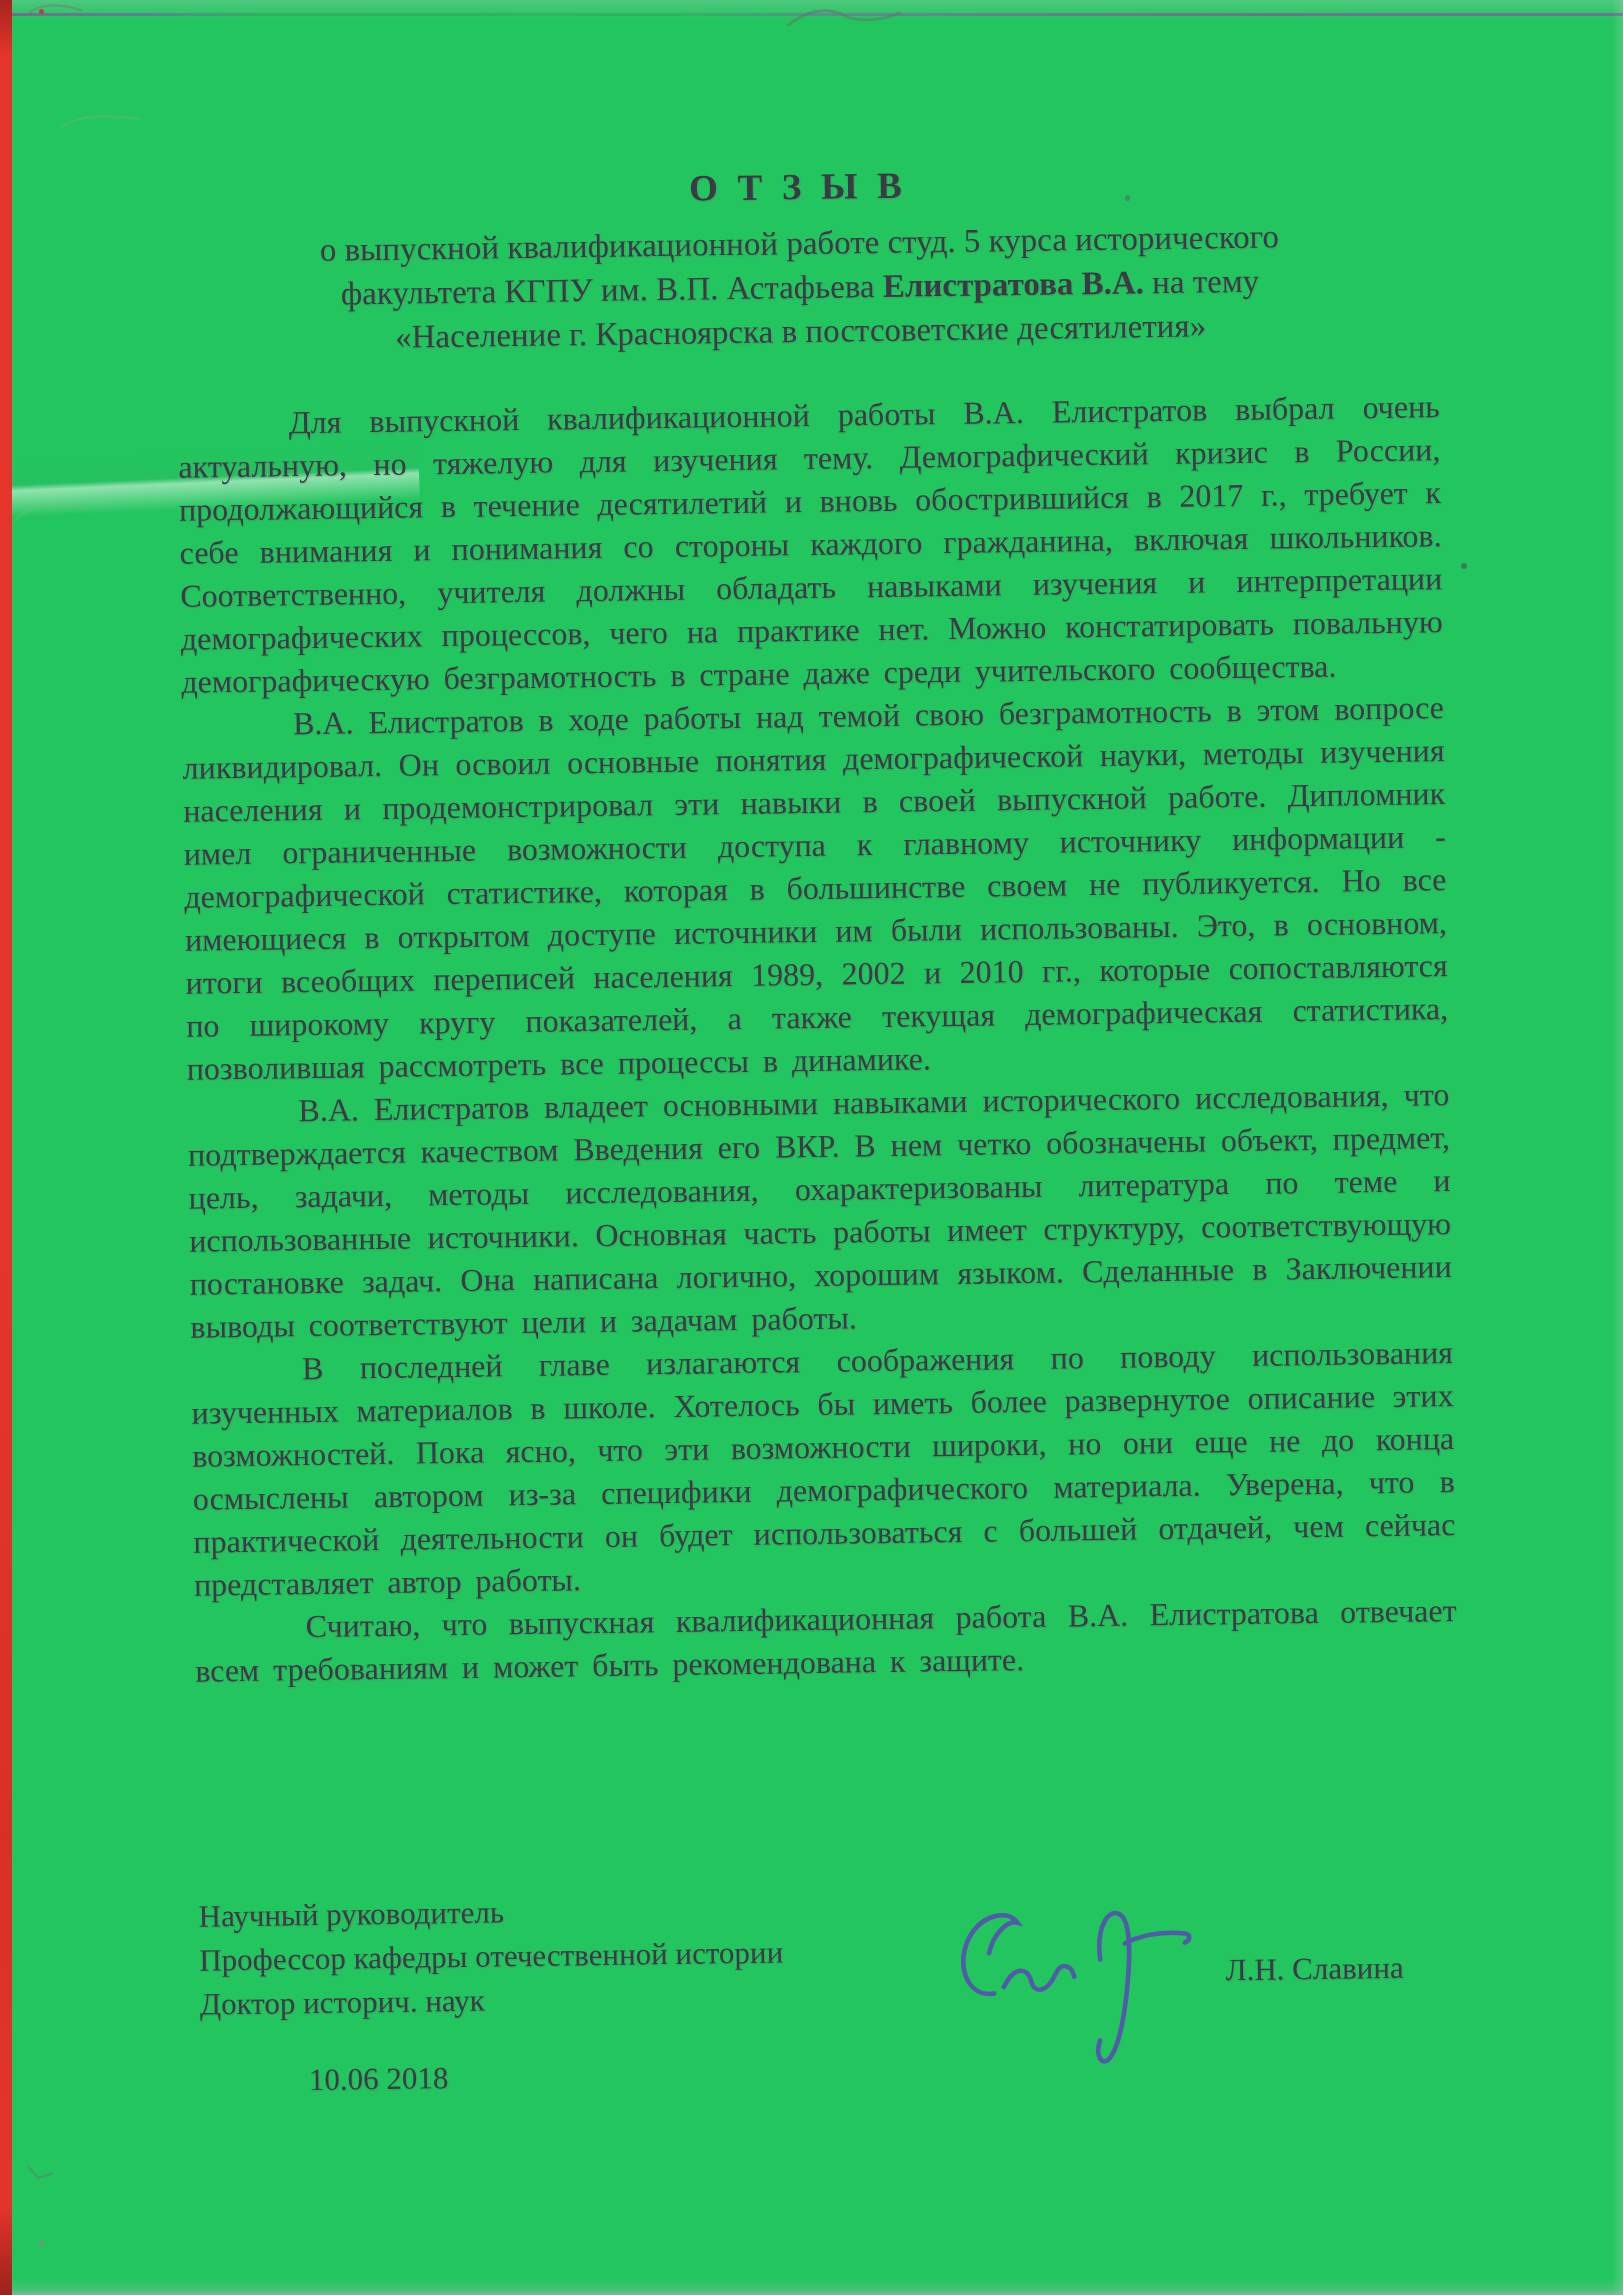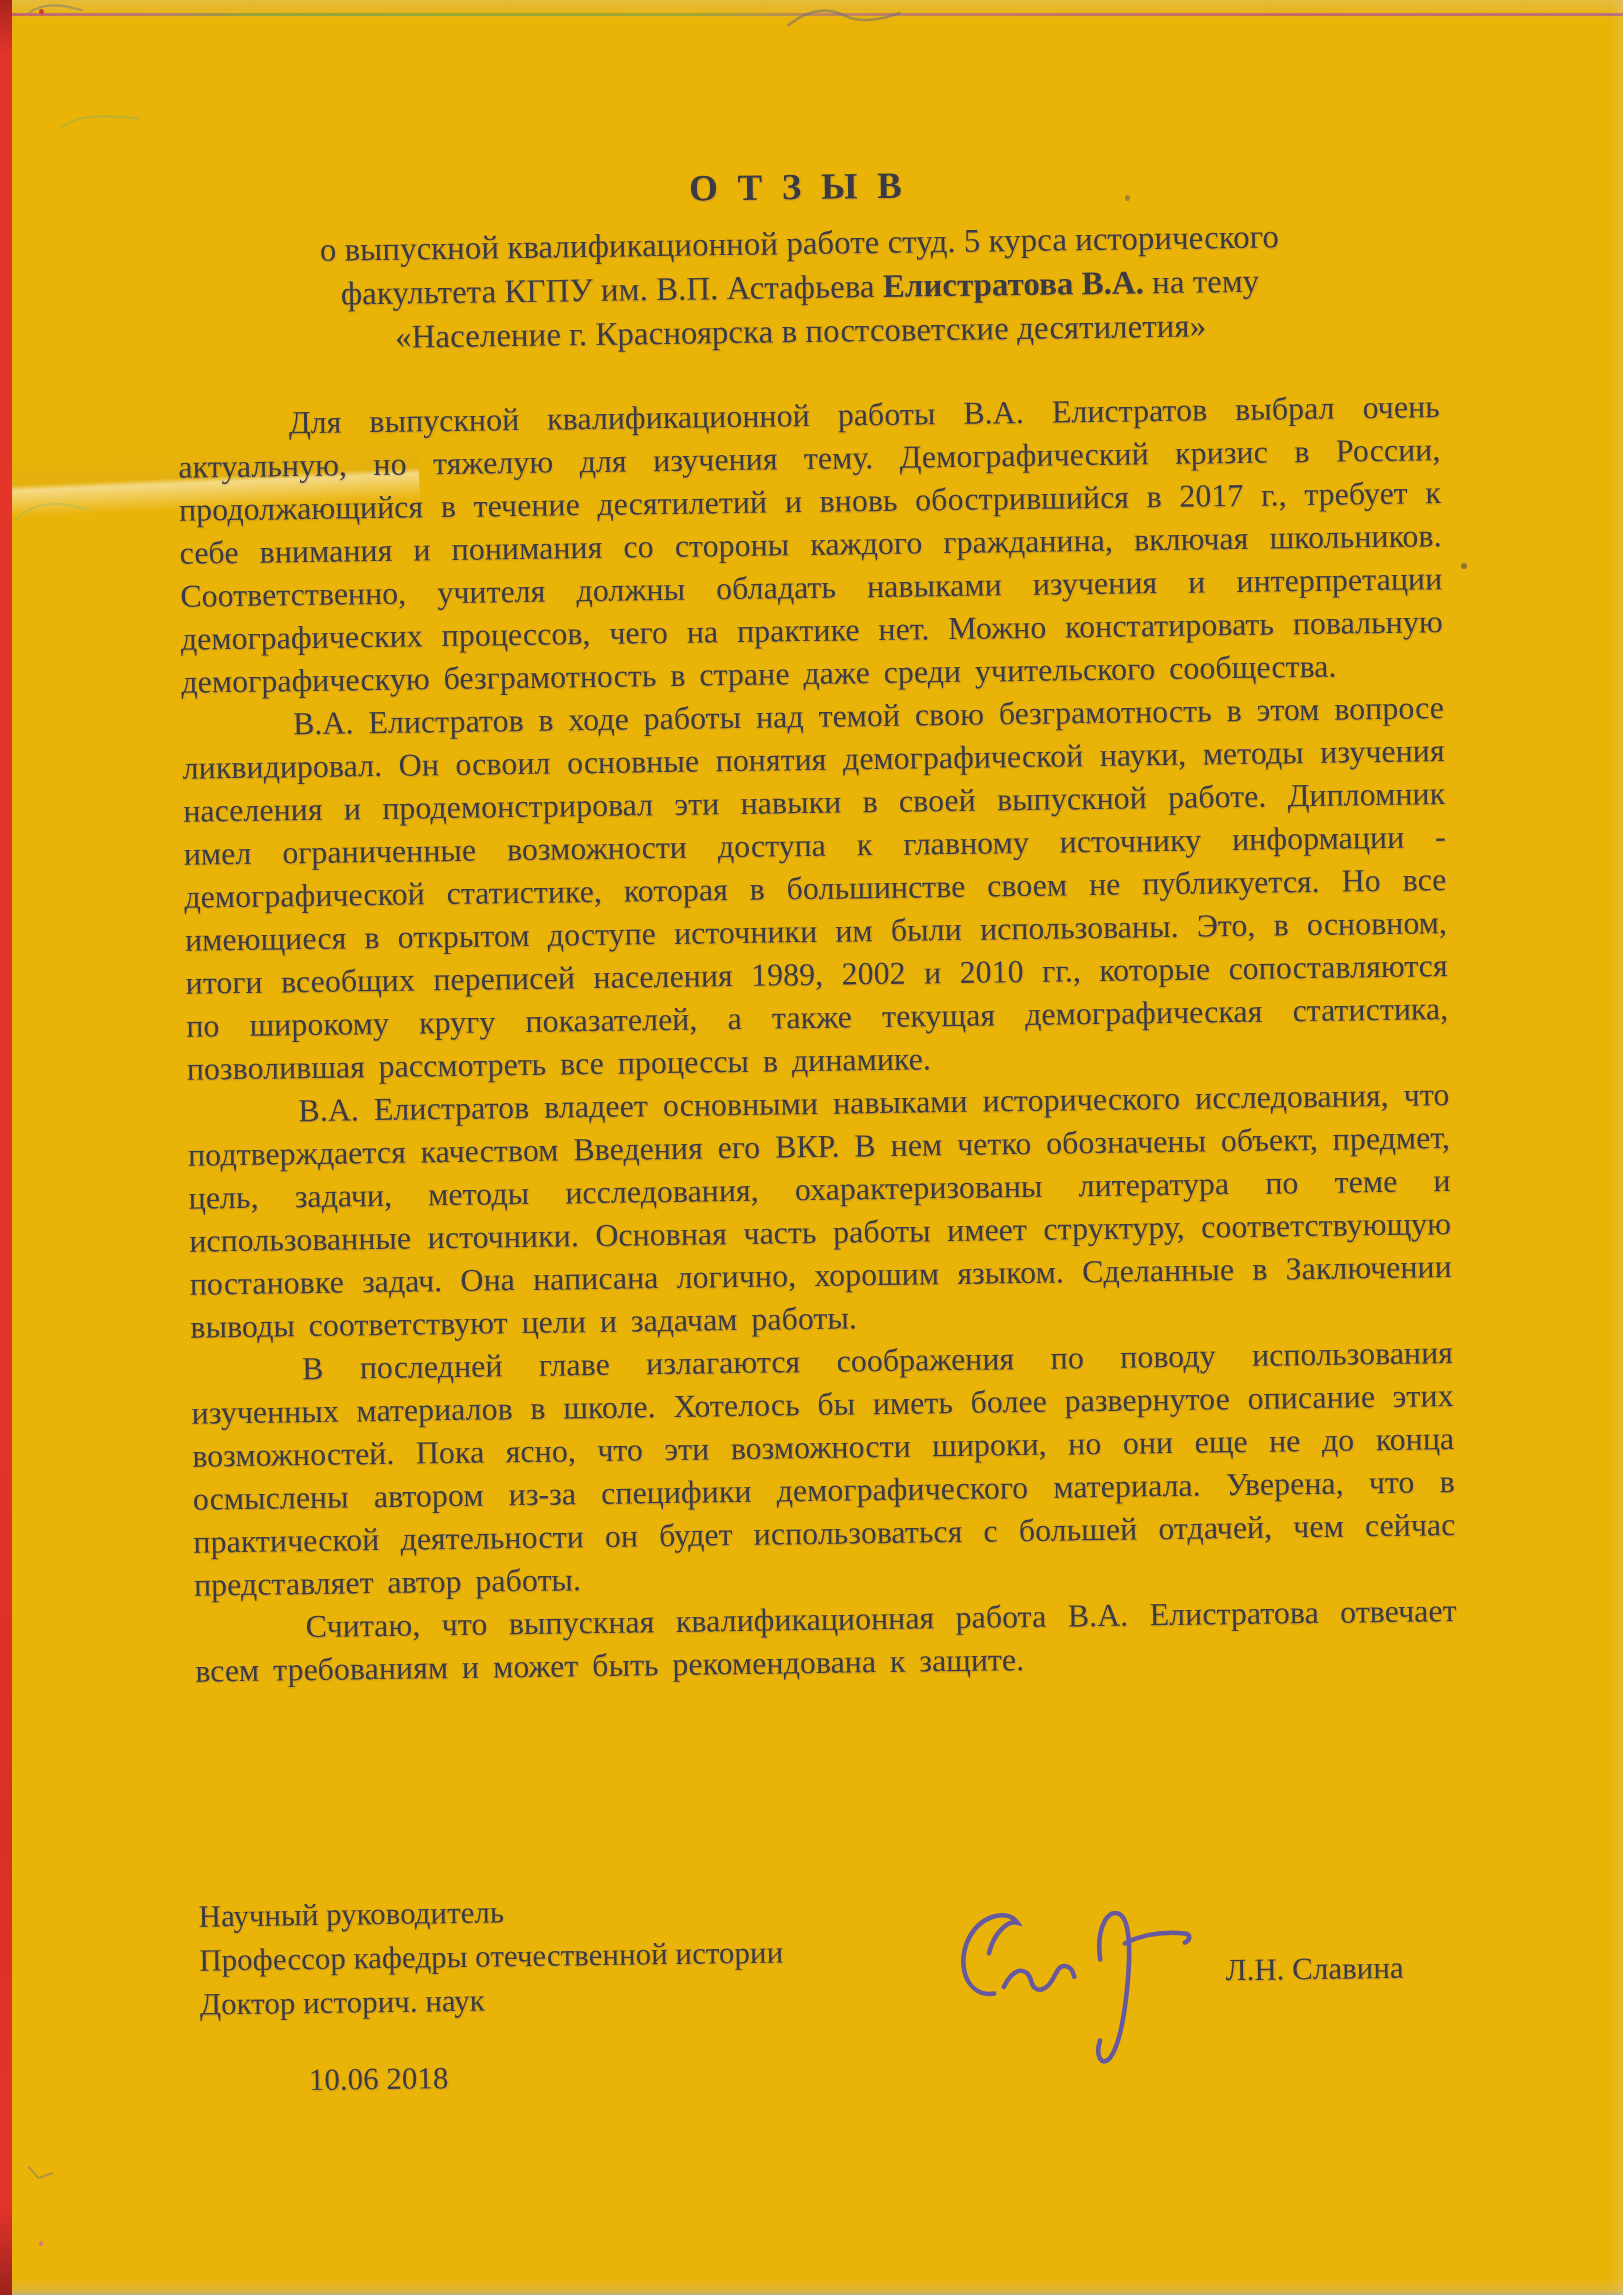--- a/index.html
+++ b/index.html
@@ -1,20 +1,20 @@
 <!DOCTYPE html>
 <html style="font-size:10.5px"><head>
 <meta charset="utf-8">
 <style>
   html, body { margin: 0; padding: 0; background: #e9e9ec; }
   #page {
     position: relative;
     width: 1623px;
     height: 2295px;
-    background: #eab308;
+    background: #22c55e;
     overflow: hidden;
     font-family: "Liberation Serif", "DejaVu Serif", serif;
   }
   
   #page::after {
     content: "";
     position: absolute; inset: 0;
     background:
       linear-gradient(180deg, rgba(210,210,220,0.25) 0px, rgba(255,255,255,0) 19.6px),
       linear-gradient(0deg, rgba(190,190,200,0.30) 0px, rgba(255,255,255,0) 17px),

